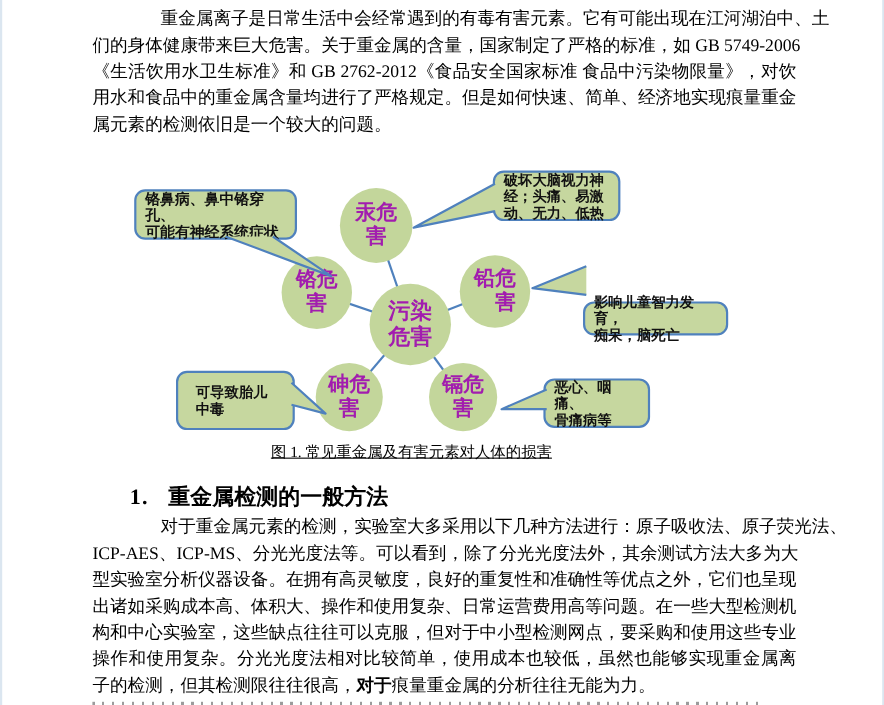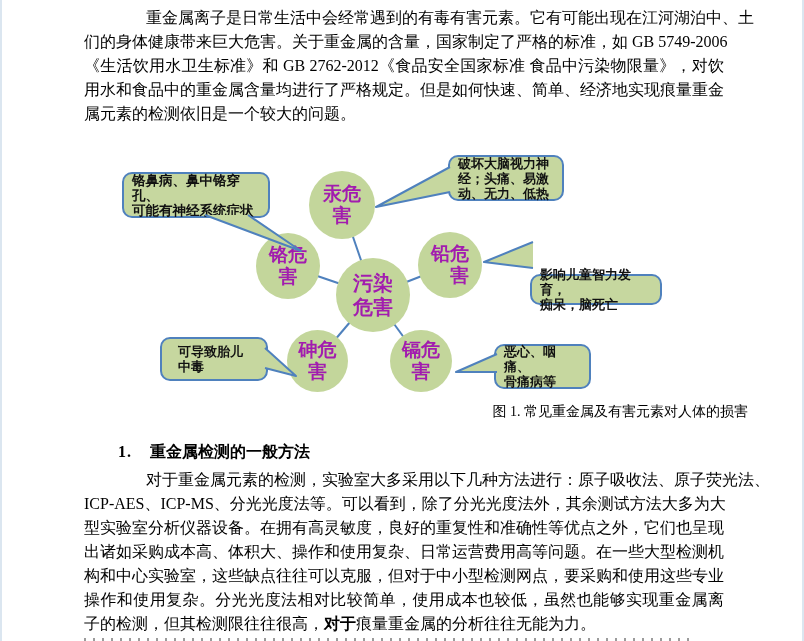--- a/index.html
+++ b/index.html
@@ -19,21 +19,21 @@
   .line{
     font-size:16px;line-height:24px;white-space:nowrap;
     text-align:justify;text-align-last:justify;
   }
   .line.indent{padding-left:62px;}
   .line.last{text-align-last:left;}
   .b{font-weight:bold;}
 
   .heading{
     position:absolute;left:84px;top:440px;width:640px;
-    font-size:16px;line-height:24px;font-weight:bold;padding-left:34px;
+    font-size:20px;line-height:24px;font-weight:bold;padding-left:34px;
   }
   .heading .num{margin-right:18px;letter-spacing:1px;}
 
   
   .diagram{position:absolute;left:0;top:152px;width:804px;height:250px;}
   .diagram svg{position:absolute;left:0;top:0;}
   svg.underlay{z-index:1;}
   svg.overlay{z-index:3;pointer-events:none;}
 
   .node{
@@ -54,26 +54,26 @@
   .callout{
     position:absolute;z-index:2;background:#c6d79f;border:2px solid #4f81bd;
     border-radius:10px;box-sizing:border-box;
     display:flex;align-items:center;
     white-space:pre-line;font-weight:bold;font-size:13px;line-height:15px;color:#111;
     padding:2px 8px;
   }
   .callout-mercury{left:448px;top:3px;width:116px;height:46px;}
   .callout-chromium{left:122px;top:20px;width:148px;height:46px;font-size:13.5px;}
   .callout-lead{left:530px;top:100px;width:132px;height:31px;margin-top:22px;}
-  .callout-arsenic{left:160px;top:185px;width:108px;height:44px;padding-left:16px;}
+  .callout-arsenic{left:160px;top:185px;width:108px;height:54px;padding-left:16px;}
   .callout-cadmium{left:494px;top:192px;width:97px;height:45px;}
 
   .caption{
-    position:absolute;left:0;top:402px;width:748px;text-align:right;
-    font-size:14px;line-height:20px;
+    position:absolute;left:0;top:402px;width:748px;text-align:center;
+    font-size:14px;line-height:20px;text-decoration:underline;
   }
 
   .clipped-line{
     position:absolute;left:84px;top:638px;width:608px;height:3px;
     background:repeating-linear-gradient(90deg,#4a4a4a 0 2px,transparent 2px 9px);
     opacity:.55;
   }
 </style>
 </head>
 <body>

